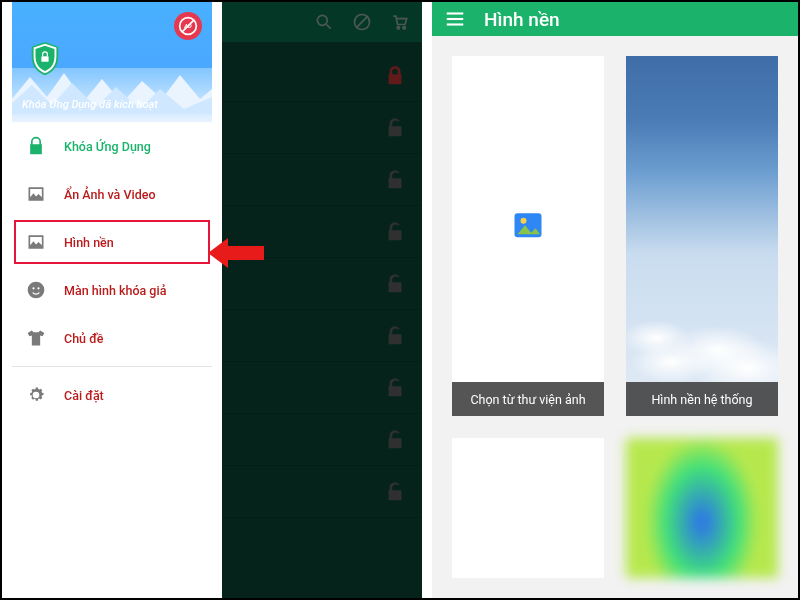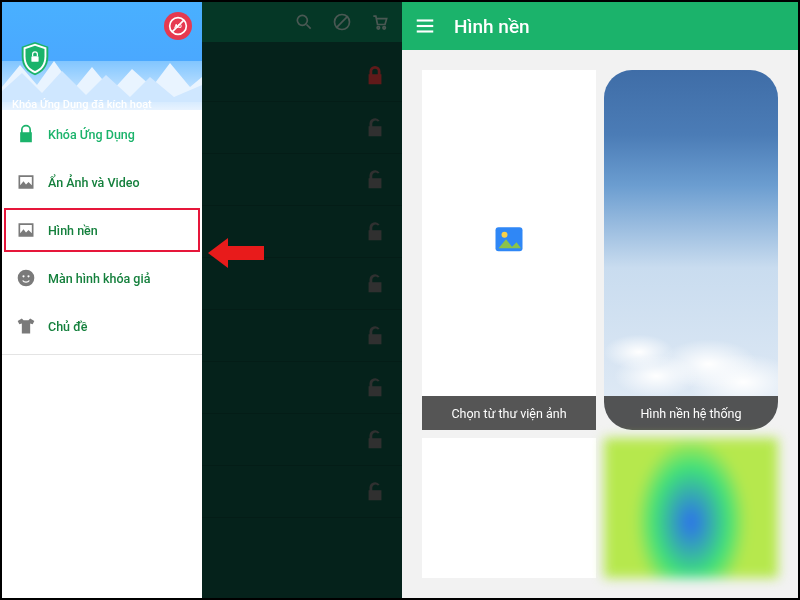--- a/index.html
+++ b/index.html
@@ -1,55 +1,55 @@
 <!DOCTYPE html>
 <html><head>
 <meta charset="utf-8">
 <style>
   * { box-sizing: border-box; margin: 0; padding: 0; }
   body { font-family: Roboto, Arial, sans-serif; background: #fff; }
   .wrap { width: 800px; height: 600px; border: 2px solid #000; position: relative; display: flex; }
-  .col { height: 100%; }
+  .col { height: 100%; margin-left: 10px; }
 
   
   .phone1 { width: 200px; background: #fff; display: flex; flex-direction: column; }
-  .drawer-header { height: 108px; position: relative; overflow: hidden; background: linear-gradient(#49b0ff 0%, #4aa8ff 55%, #82c6ff 55%, #e8f3ff 100%); }
+  .drawer-header { height: 120px; position: relative; overflow: hidden; background: linear-gradient(#49b0ff 0%, #4aa8ff 55%, #82c6ff 55%, #e8f3ff 100%); font-style: italic; }
   .mountains { position: absolute; bottom: 8px; left: 0; right: 0; height: 45px; }
   .drawer-header .shield { position: absolute; top: 38px; left: 14px; width: 38px; height: 38px; }
   .drawer-header .title { position: absolute; top: 96px; left: 10px; right: 10px; font-size: 11px; color: #fff; font-weight: 500; white-space: nowrap; }
   .ad-badge { position: absolute; top: 10px; right: 10px; width: 28px; height: 28px; border-radius: 50%; background: #e63950; display: flex; align-items: center; justify-content: center; }
   .ad-badge svg { width: 20px; height: 20px; }
   .menu { flex: 1; background: #fff; }
-  .menu-item { display: flex; align-items: center; padding: 0 14px; height: 48px; gap: 12px; position: relative; }
+  .menu-item { display: flex; align-items: center; padding: 0 14px; height: 48px; gap: 18px; position: relative; }
   .menu-item .ico { width: 20px; height: 20px; color: #7a7a7a; display:flex; align-items:center; justify-content:center; }
-  .menu-item .lbl { font-size: 12.5px; color: #15803d; font-weight: 500; }
+  .menu-item .lbl { font-size: 12.5px; color: #b91c1c; font-weight: 500; }
   .menu-item.active .lbl { color: #1bb36b; }
   .menu-item.active .ico { color: #1bb36b; }
   .menu-item.boxed { outline: 2px solid #e6163a; outline-offset: -4px; }
   .divider { height: 1px; background: #e4e4e4; margin: 4px 0; }
 
   
   .phone2 { width: 200px; background: #0d4d3c; position: relative; }
   .phone2 .appbar { height: 40px; background: #0d7a56; display:flex; justify-content:flex-end; align-items:center; gap:18px; padding-right:12px; }
   .phone2 .appbar svg { width: 20px; height: 20px; color:#a5c4b8; }
   .phone2 .list { padding-top: 8px; }
   .phone2 .row { height: 52px; border-bottom: 1px solid #0b4234; display:flex; align-items:center; justify-content:flex-end; padding-right: 16px; }
   .phone2 .row svg { width: 22px; height: 22px; }
   .phone2::after { content:""; position:absolute; inset:0; background:rgba(0,0,0,0.55); }
 
   
   .phone3 { flex: 1; background: #f2f2f2; display:flex; flex-direction:column; }
   .appbar3 { height: 48px; background: #1bb36b; display:flex; align-items:center; padding: 0 12px; gap: 18px; }
   .appbar3 .hamb { width: 22px; height: 22px; color:#fff; }
   .appbar3 .title3 { color:#fff; font-size: 19px; font-weight: 500; }
-  .grid { flex:1; padding: 20px; display:grid; grid-template-columns: 1fr 1fr; gap: 8px; }
+  .grid { flex:1; padding: 20px; display:grid; grid-template-columns: 1fr 1fr; gap: 22px; }
   .card { background:#fff; position:relative; overflow:hidden; }
   .card .caption { position:absolute; left:0; right:0; bottom:0; height:34px; background:rgba(66,66,66,0.9); color:#fff; font-size:12.5px; display:flex; align-items:center; justify-content:center; }
   .card1 .center-ico { position:absolute; left:50%; top:50%; transform:translate(-50%,-80%); width:36px; height:36px; }
-  .card2 { background: linear-gradient(#3f6da7 0%, #4b7cb6 18%, #6b9dd0 32%, #c9dcef 55%, #e3ecf6 100%); border-radius: 28px; }
+  .card2 { background: linear-gradient(#3f6da7 0%, #4b7cb6 18%, #6b9dd0 32%, #c9dcef 55%, #e3ecf6 100%); }
   .card2 .clouds { position:absolute; left:0; right:0; bottom:30px; height:120px; background: radial-gradient(ellipse 60px 30px at 30% 80%, #fff 0%, rgba(255,255,255,0) 70%), radial-gradient(ellipse 70px 35px at 60% 70%, #fff 0%, rgba(255,255,255,0) 70%), radial-gradient(ellipse 80px 40px at 80% 85%, #fff 0%, rgba(255,255,255,0) 70%), radial-gradient(ellipse 50px 25px at 20% 60%, #fff 0%, rgba(255,255,255,0) 70%); }
   .card3 { background:#fff; grid-row: 2; }
   .card4 { background: radial-gradient(ellipse 80px 120px at 50% 60%, #2b6df0 0%, #3fe07a 45%, #b6e84d 70%, #b6e84d 100%); grid-row:2; filter: blur(6px); }
   .phone3 .grid { grid-template-rows: 360px 140px; }
 
   
   .arrow { position:absolute; left: 206px; top: 236px; width: 56px; height: 30px; pointer-events:none; }
   .arrow svg { width:100%; height:100%; }
 </style>
 </head>
@@ -119,20 +119,28 @@
       </div>
       <div class="menu-item">
         <span class="ico">
             <svg viewBox="0 0 24 24" fill="currentColor">
               <path d="M7 3l2 2h6l2-2 5 3-2 4-3-1v12H7V9l-3 1-2-4Z"></path>
             </svg>
           </span>
         <span class="lbl">Chủ đề</span>
       </div>
       <div class="divider"></div>
+      <div class="menu-item">
+        <span class="ico">
+            <svg viewBox="0 0 24 24" fill="currentColor">
+              <path d="M12 8a4 4 0 1 0 0 8 4 4 0 0 0 0-8Zm9 4-1.8.3a7.6 7.6 0 0 1-.6 1.5l1 1.5-2 2-1.5-1a7.6 7.6 0 0 1-1.5.6L14.3 19h-2.6l-.3-1.8a7.6 7.6 0 0 1-1.5-.6l-1.5 1-2-2 1-1.5a7.6 7.6 0 0 1-.6-1.5L5 12.3V9.7l1.8-.3c.1-.5.4-1 .6-1.5l-1-1.5 2-2 1.5 1c.5-.3 1-.5 1.5-.6L11.7 3h2.6l.3 1.8c.5.1 1 .4 1.5.6l1.5-1 2 2-1 1.5c.3.5.5 1 .6 1.5L21 9.7Z"></path>
+            </svg>
+          </span>
+        <span class="lbl">Cài đặt</span>
+      </div>
     </div>
   </div>
 
   <div class="col phone2">
     <div class="appbar">
       <svg viewBox="0 0 24 24" fill="none" stroke="currentColor" stroke-width="2">
           <circle cx="10" cy="10" r="6"></circle>
           <line x1="15" y1="15" x2="20" y2="20"></line>
         </svg>
       <svg viewBox="0 0 24 24" fill="none" stroke="currentColor" stroke-width="2">

